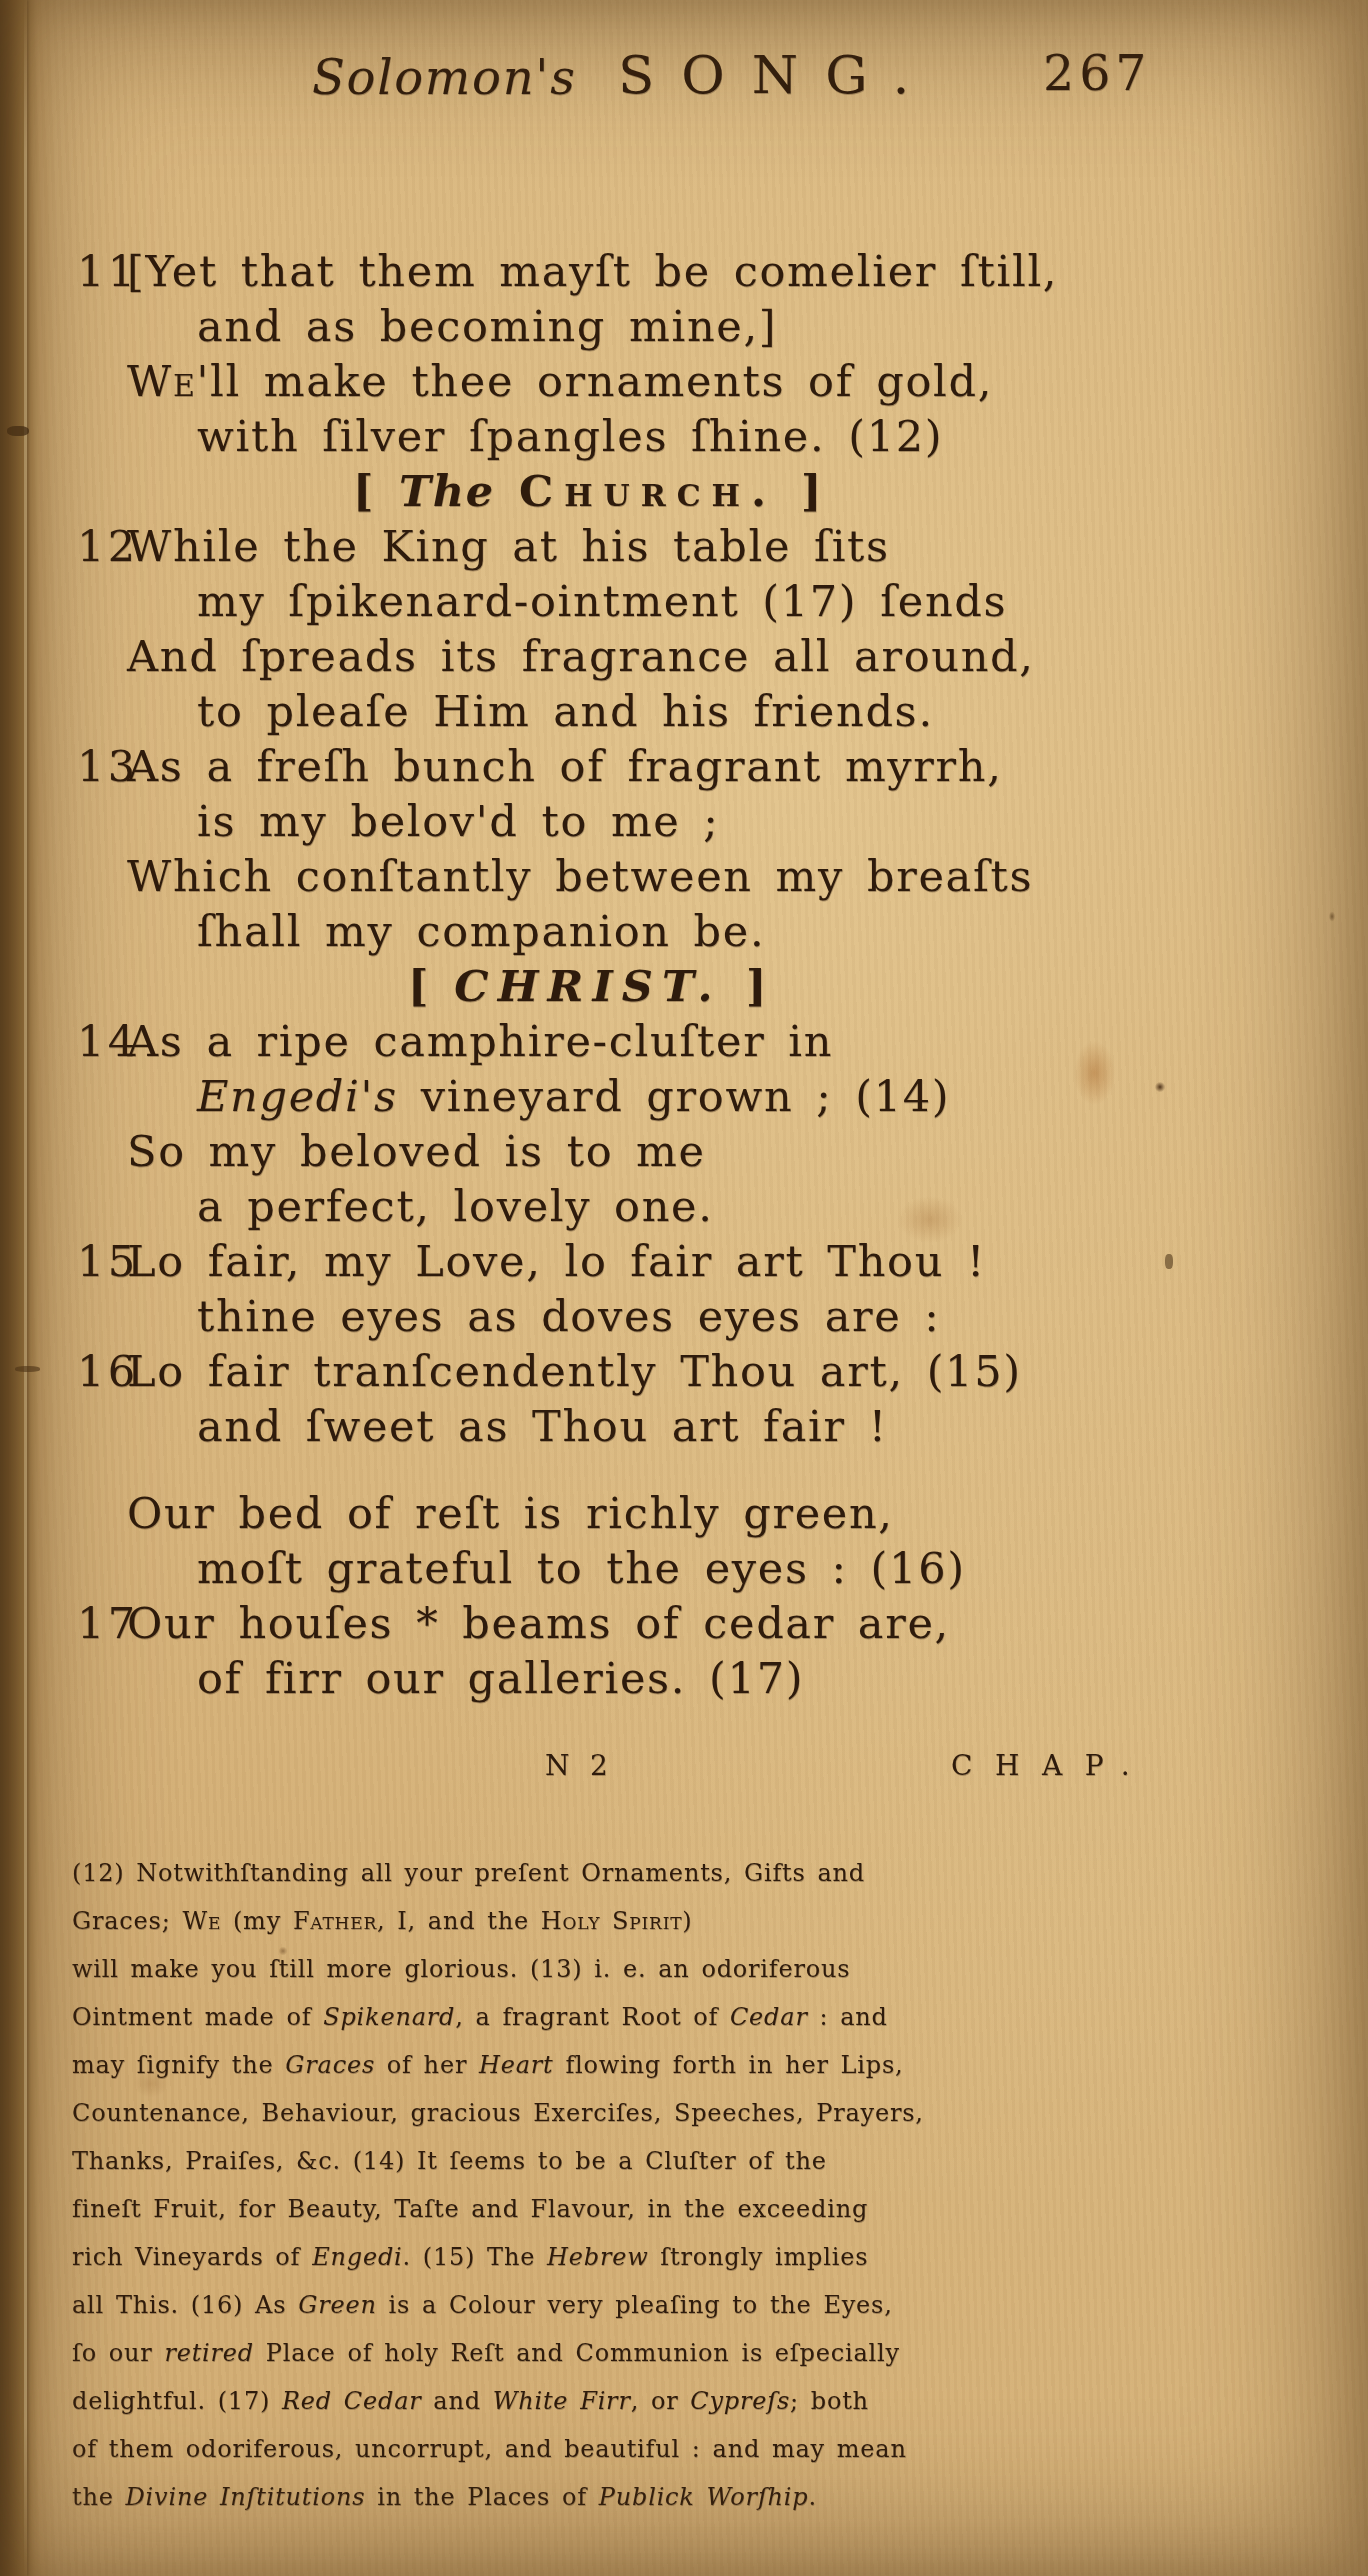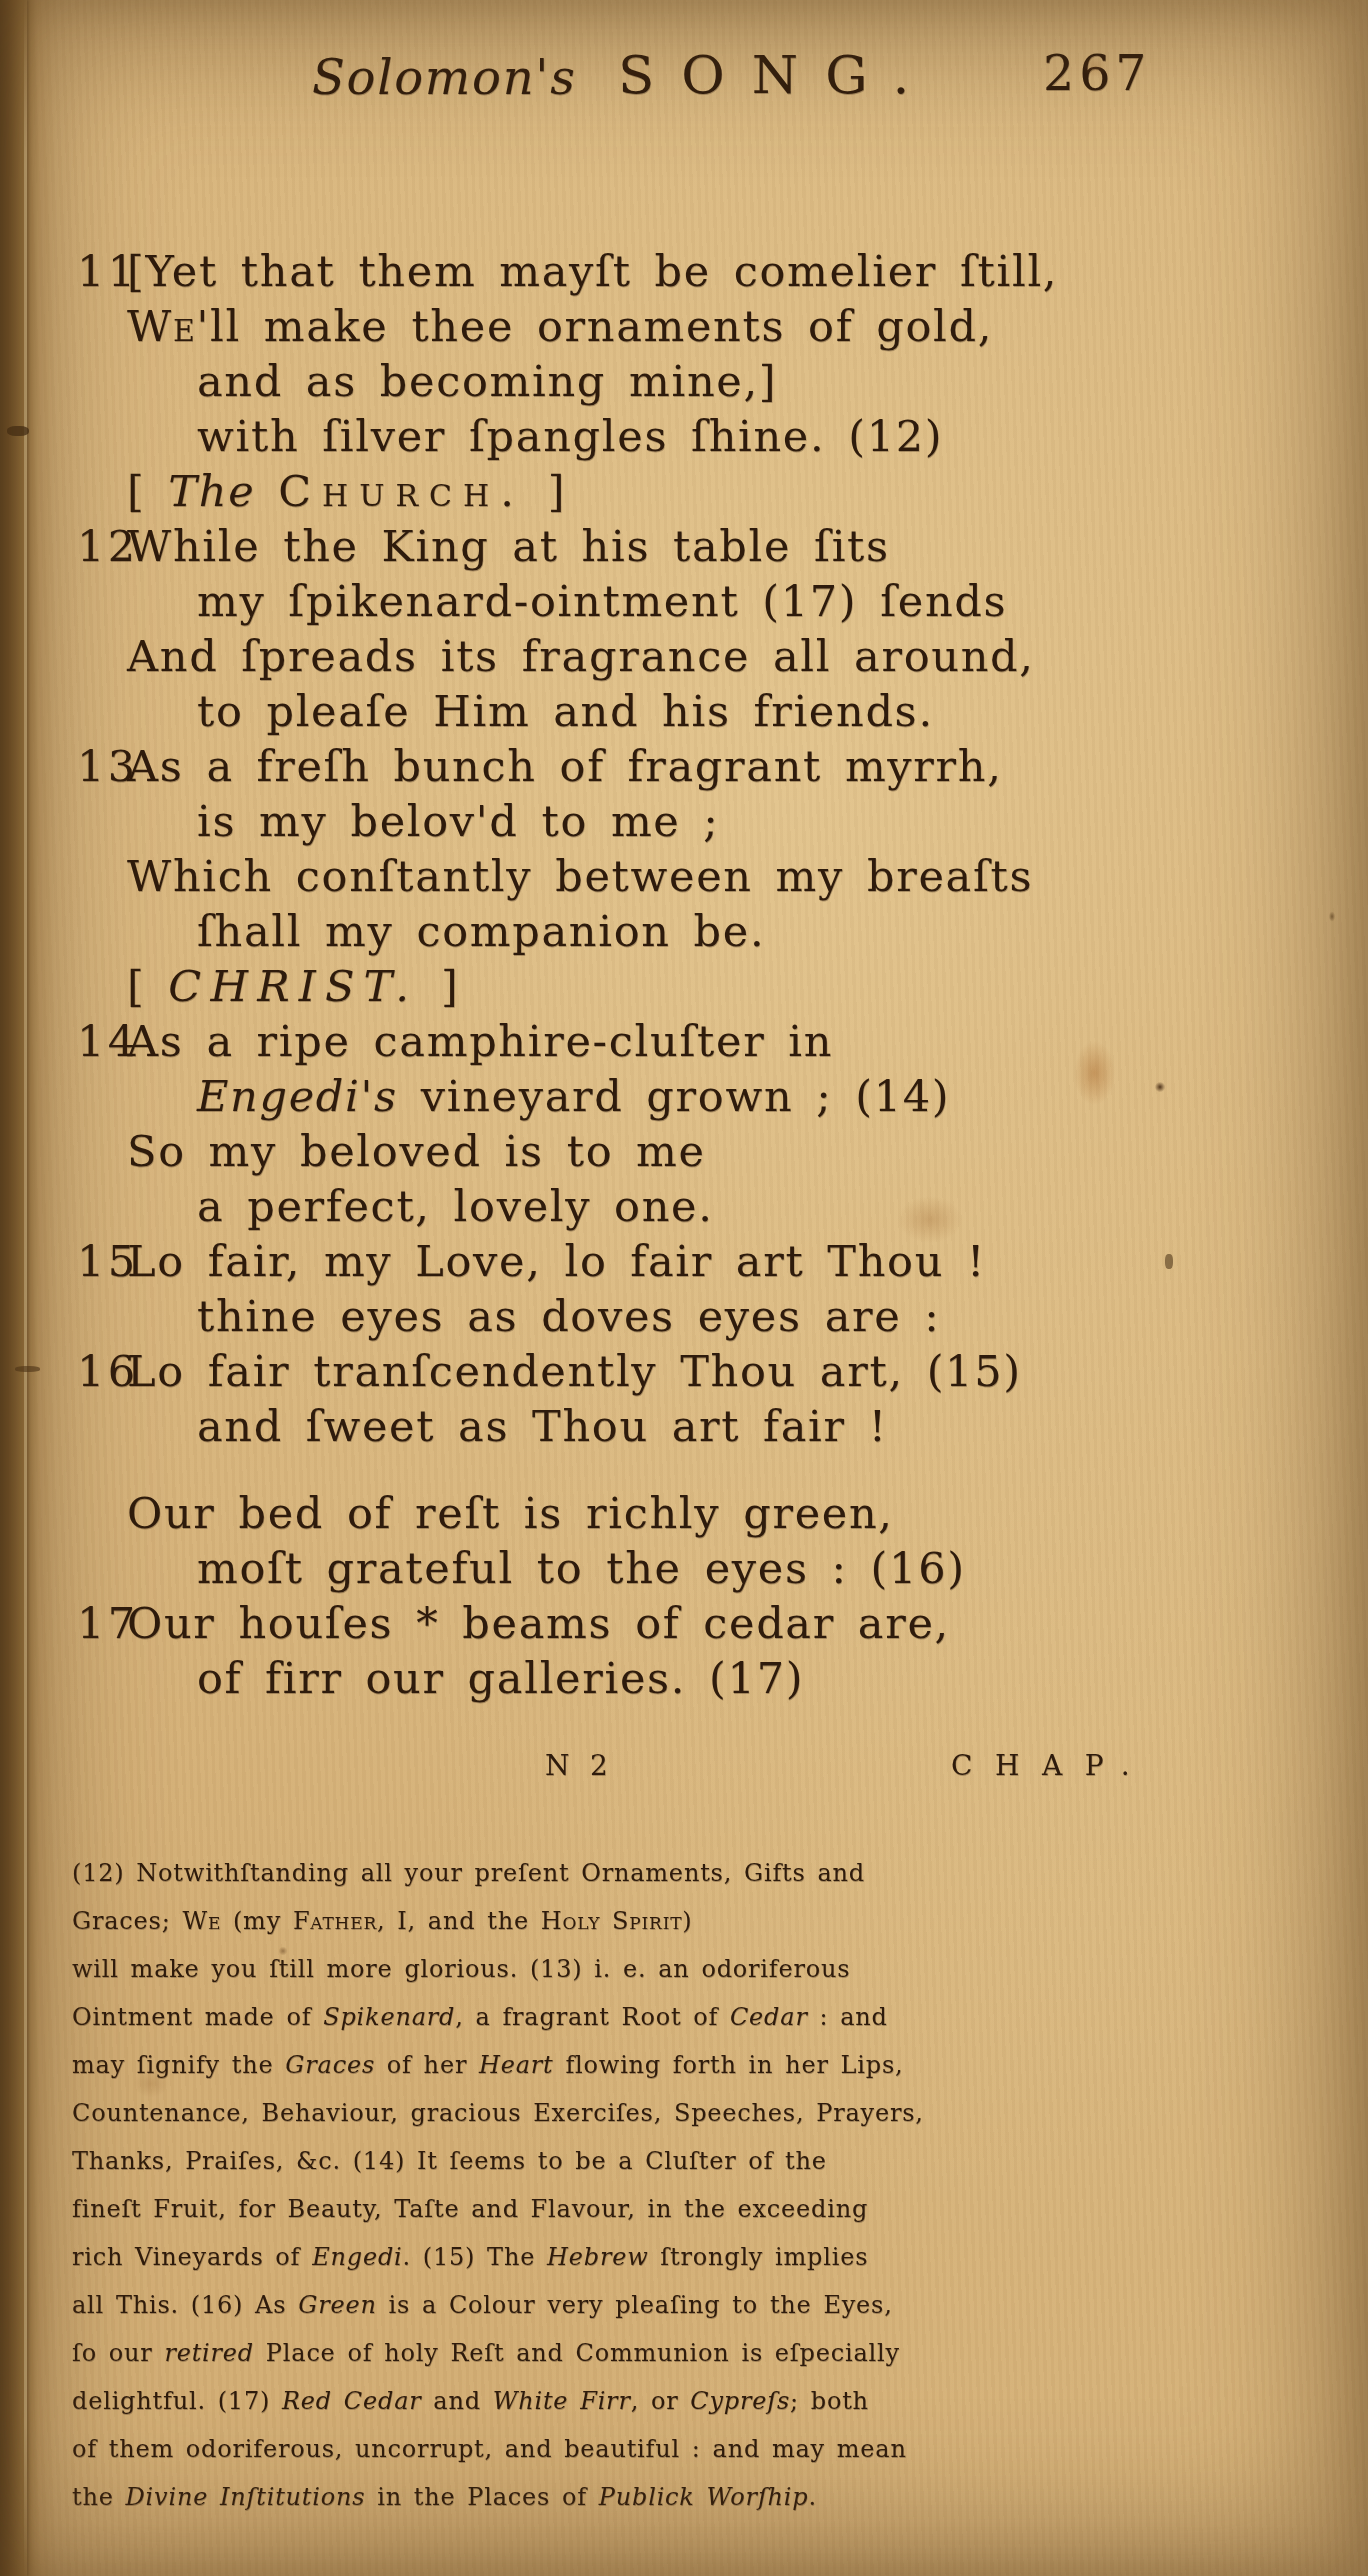--- a/index.html
+++ b/index.html
@@ -30,21 +30,21 @@
   .header span{position:absolute;white-space:nowrap;}
   .title-i{left:312px;top:49px;font-size:48px;font-style:italic;letter-spacing:1.7px;}
   .title-caps{left:618px;top:44px;font-size:53px;letter-spacing:27px;}
   .pagenum{left:1043px;top:45px;font-size:49px;letter-spacing:5px;}
 
   
   .verses{position:absolute;left:127px;top:244px;width:1056px;font-size:43px;line-height:55px;
     letter-spacing:1.7px;word-spacing:7.5px;}
   .verses .line{position:relative;height:55px;white-space:nowrap;}
   .verses .line.sub{padding-left:70px;}
-  .verses .line.speaker{width:922px;text-align:left;padding-left:0;}
+  .verses .line.speaker{width:922px;text-align:center;padding-left:0;font-weight:bold;}
   .verses .line.gap{margin-top:32px;}
   .vnum{position:absolute;left:-50px;top:0;letter-spacing:3.4px;}
 
   .s-i{font-style:italic;}
   .s-c{font-variant:small-caps;}
   .s-csp{font-variant:small-caps;letter-spacing:11px;}
   .s-isp{font-style:italic;letter-spacing:9.2px;}
 
   
   .sigrow span{position:absolute;white-space:nowrap;font-size:28px;}
@@ -78,22 +78,22 @@
   <div class="crease"></div>
 
   <div class="header">
     <span class="title-i">Solomon's</span>
     <span class="title-caps">SONG.</span>
     <span class="pagenum">267</span>
   </div>
 
   <div class="verses">
       <div class="line num"><span class="vnum">11</span><span>[Yet that them mayſt be comelier ſtill,</span></div>
+      <div class="line sub"><span>and as becoming mine,]</span></div>
       <div class="line flush"><span class="s-c">We</span><span>'ll make thee ornaments of gold,</span></div>
-      <div class="line sub"><span>and as becoming mine,]</span></div>
       <div class="line sub"><span>with ſilver ſpangles ſhine. (12)</span></div>
       <div class="line speaker"><span>[ </span><span class="s-i">The</span><span> </span><span class="s-csp">Church.</span><span> ]</span></div>
       <div class="line num"><span class="vnum">12</span><span>While the King at his table ſits</span></div>
       <div class="line sub"><span>my ſpikenard-ointment (17) ſends</span></div>
       <div class="line flush"><span>And ſpreads its fragrance all around,</span></div>
       <div class="line sub"><span>to pleaſe Him and his friends.</span></div>
       <div class="line num"><span class="vnum">13</span><span>As a freſh bunch of fragrant myrrh,</span></div>
       <div class="line sub"><span>is my belov'd to me ;</span></div>
       <div class="line flush"><span>Which conſtantly between my breaſts</span></div>
       <div class="line sub"><span>ſhall my companion be.</span></div>

